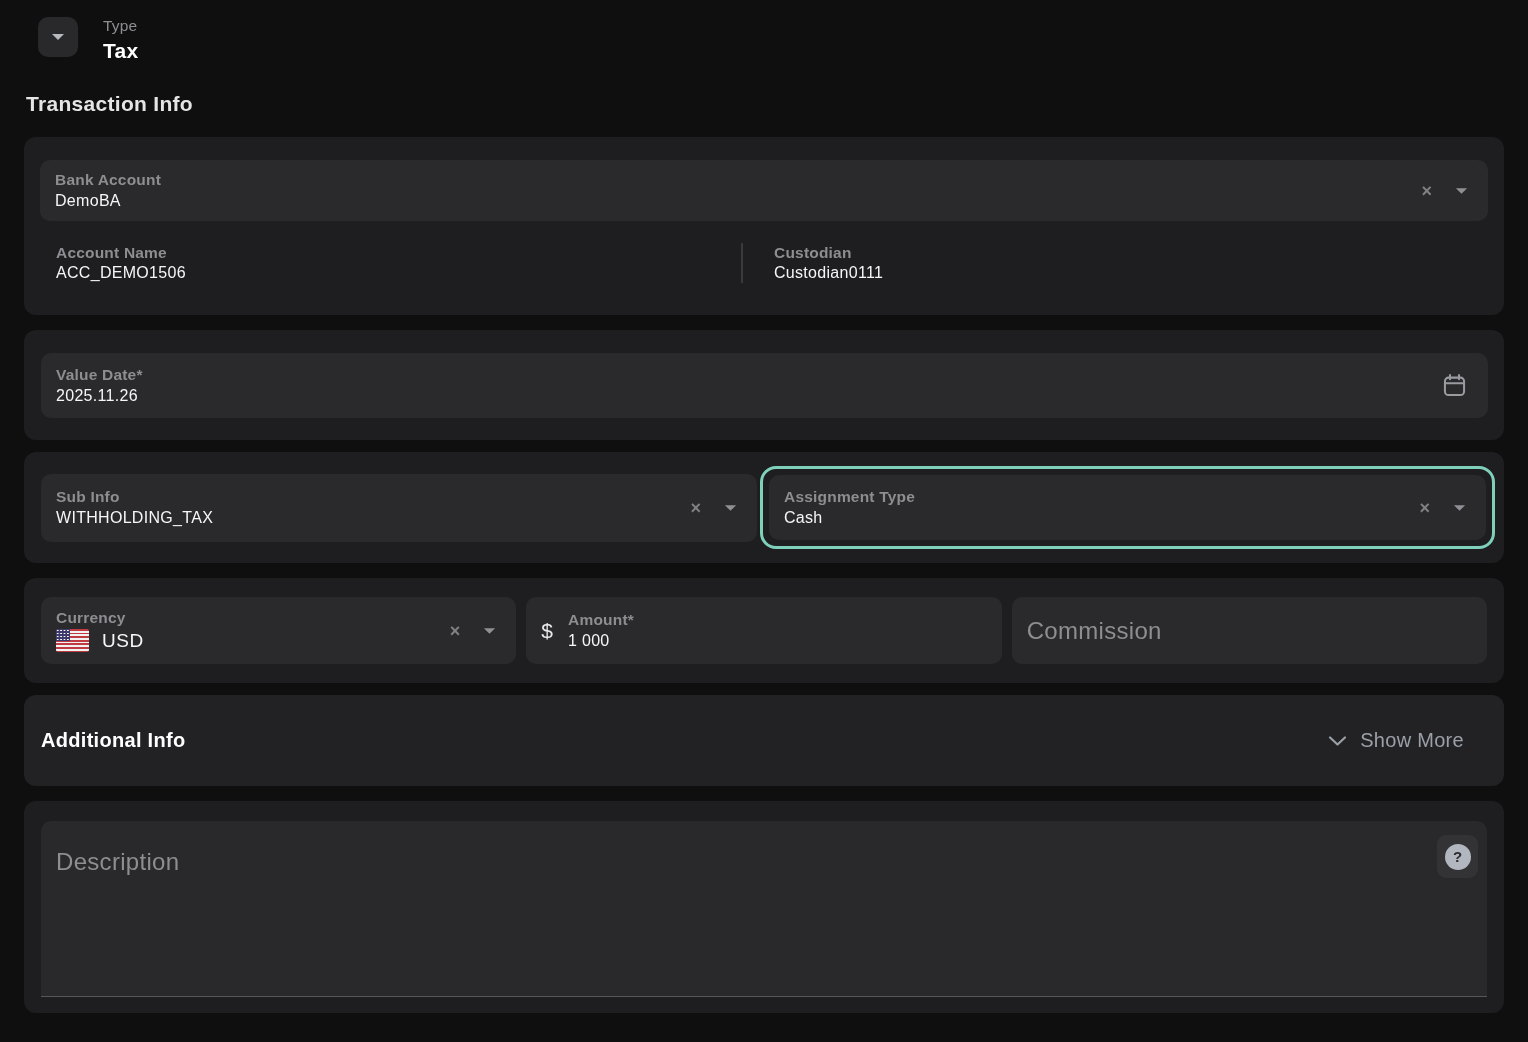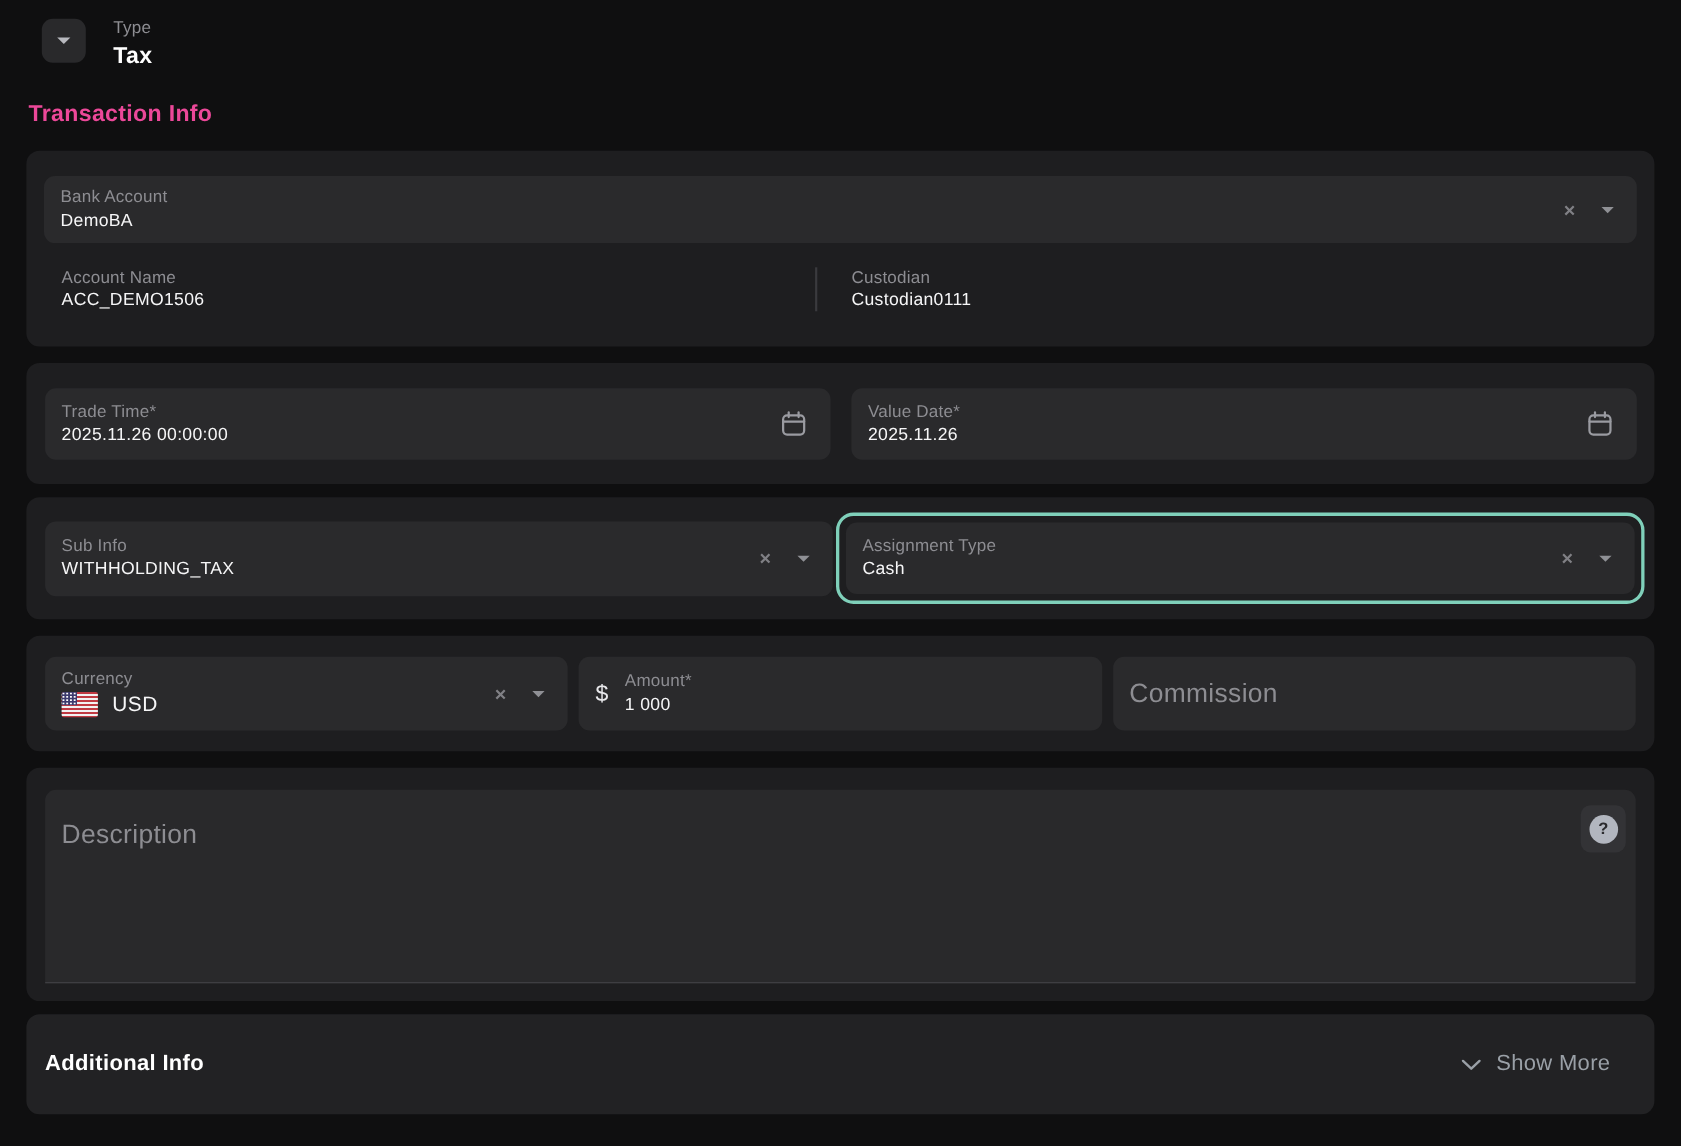--- a/index.html
+++ b/index.html
@@ -14,38 +14,38 @@
   
   .top-row { display:flex; align-items:flex-start; padding-left:14px; }
   .collapse-btn {
     width:40px; height:40px; background:#29292b; border-radius:10px;
     display:flex; align-items:center; justify-content:center; cursor:pointer;
   }
   .type-block { margin-left:25px; }
   .mini-label { font-size:15.5px; color:#8d8d92; letter-spacing:.2px; }
   .type-value { font-size:21px; font-weight:bold; color:#ffffff; margin-top:4px; letter-spacing:.3px; }
 
-  .section-title { font-size:21px; font-weight:bold; color:#ec4899; margin:29px 0 0 2px; letter-spacing:.3px; }
+  .section-title { font-size:21px; font-weight:bold; color:#e5e5e5; margin:29px 0 0 2px; letter-spacing:.3px; }
 
   
   .panel { background:#1e1e20; border-radius:12px; width:1480px; }
   .panel-account { margin-top:21px; padding:23px 16px 26px 16px; }
   .panel-dates   { margin-top:15px; padding:23px 16px 22px 17px; display:flex; gap:19px; }
   .panel-types   { margin-top:12px; padding:14px 9px 14px 17px; display:flex; align-items:center; justify-content:space-between; }
   .panel-money   { margin-top:15px; padding:19px 17px 19px 17px; display:flex; gap:10px; }
   .panel-desc    { margin-top:15px; padding:20px 17px 16px 17px; height:212px; }
   .panel-additional { margin-top:12px; height:91px; display:flex; align-items:center; justify-content:space-between; padding:0 40px 0 17px; background:#222224; }
 
   
   .field {
     background:#2a2a2c; border-radius:10px; height:61px;
     display:flex; align-items:center; padding:0 20px 0 15px; cursor:pointer;
   }
   .field-text { flex:1; min-width:0; }
-  .f-label { font-size:15.5px; color:#8d8d92; letter-spacing:.2px; line-height:1.15; }
+  .f-label { font-size:15.5px; color:#8d8d92; letter-spacing:.2px; line-height:1.15;font-weight:bold; }
   .f-value { font-size:16px; color:#f6f6f7; margin-top:3px; letter-spacing:.3px; }
   .field-icons { display:flex; align-items:center; gap:23px; }
   .x-icon { font-size:18px; color:#808085; line-height:1; cursor:pointer; font-weight:bold; }
 
   
   .account-info-row { display:flex; align-items:center; margin-top:16px; padding-left:16px; height:52px; }
   .acct-block { flex:0 0 685px; }
   .v-divider { width:2px; height:40px; background:#3a3a3e; }
   .cust-block { margin-left:31px; }
 
@@ -143,46 +143,32 @@
       <div class="cust-block">
         <div class="f-label">Custodian</div>
         <div class="f-value">Custodian0111</div>
       </div>
     </div>
   </div>
 
   <div class="panel panel-dates">
     <div class="field date-field">
       <div class="field-text">
-        <div class="f-label">Trade Time*</div>
-        <div class="f-value">2025.11.26 00:00:00</div>
+        <div class="f-label">Value Date*</div>
+        <div class="f-value">2025.11.26</div>
       </div>
       <div class="field-icons">
         <svg width="27" height="27" viewBox="0 0 24 24" fill="none" stroke="#9a9ba1" stroke-width="1.8" stroke-linecap="round">
           <rect x="3.5" y="5" width="17" height="15.5" rx="3.2"></rect>
           <line x1="3.5" y1="10" x2="20.5" y2="10"></line>
           <line x1="8" y1="2.6" x2="8" y2="6.4"></line>
           <line x1="16" y1="2.6" x2="16" y2="6.4"></line>
         </svg>
       </div>
     </div>
-    <div class="field date-field">
-      <div class="field-text">
-        <div class="f-label">Value Date*</div>
-        <div class="f-value">2025.11.26</div>
-      </div>
-      <div class="field-icons">
-        <svg width="27" height="27" viewBox="0 0 24 24" fill="none" stroke="#9a9ba1" stroke-width="1.8" stroke-linecap="round">
-          <rect x="3.5" y="5" width="17" height="15.5" rx="3.2"></rect>
-          <line x1="3.5" y1="10" x2="20.5" y2="10"></line>
-          <line x1="8" y1="2.6" x2="8" y2="6.4"></line>
-          <line x1="16" y1="2.6" x2="16" y2="6.4"></line>
-        </svg>
-      </div>
-    </div>
   </div>
 
   <div class="panel panel-types">
     <div class="field subtype-field">
       <div class="field-text">
         <div class="f-label">Sub Info</div>
         <div class="f-value">WITHHOLDING_TAX</div>
       </div>
       <div class="field-icons">
         <span class="x-icon">×</span>
@@ -225,37 +211,37 @@
     </div>
     <div class="field money-field">
       <span class="dollar-prefix">$</span>
       <div class="field-text">
         <div class="f-label">Amount*</div>
         <div class="f-value">1 000</div>
       </div>
     </div>
     <div class="field money-field placeholder-field">
       <span class="ph-text">Commission</span>
-    </div>
-  </div>
-
-  <div class="panel panel-desc">
-    <div class="desc-box">
-      <span class="ph-text">Description</span>
-      <div class="help-btn">
-        <div class="help-circle">
-          <span>?</span>
-        </div>
-      </div>
     </div>
   </div>
 
   <div class="panel panel-additional">
     <div class="additional-title">Additional Info</div>
     <div class="show-more">
       <svg width="19" height="12" viewBox="0 0 19 12" fill="none" stroke="#9aa0a7" stroke-width="2.2" stroke-linecap="round" stroke-linejoin="round">
         <polyline points="2,2.5 9.5,9.5 17,2.5"></polyline>
       </svg>
       <span class="show-more-label">Show More</span>
     </div>
   </div>
 
+  <div class="panel panel-desc">
+    <div class="desc-box">
+      <span class="ph-text">Description</span>
+      <div class="help-btn">
+        <div class="help-circle">
+          <span>?</span>
+        </div>
+      </div>
+    </div>
+  </div>
+
 </div>
 
 </body></html>

